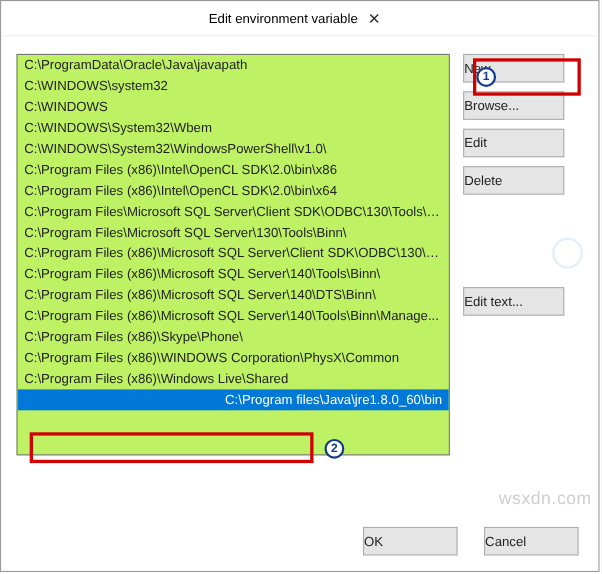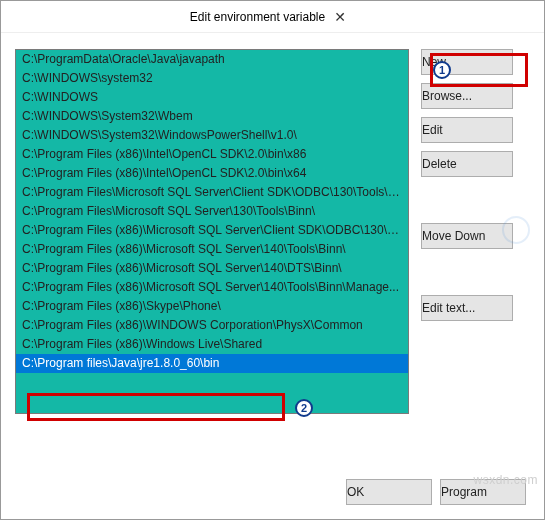--- a/index.html
+++ b/index.html
@@ -38,37 +38,38 @@
     .content {
       display: flex;
       padding: 16px 14px 8px 14px;
       flex: 1;
       gap: 12px;
     }
     .listbox {
       border: 1px solid #7a7a7a;
       width: 394px;
       height: 365px;
-      background: #14b8a6;
+      background: #bef264;
       overflow: hidden;
       position: relative;
     }
     .path-item {
       padding: 2px 6px;
       font-size: 12px;
       color: #222;
       height: 19px;
       white-space: nowrap;
       overflow: hidden;
       text-overflow: ellipsis;
       cursor: default;
     }
     .path-item.selected {
       background: #0078d7;
       color: #fff;
+      text-align: right;
     }
     .highlight-selected {
       position: absolute;
       border: 3px solid #d00000;
       left: 26px;
       top: 392px;
       width: 258px;
       height: 28px;
       pointer-events: none;
     }
@@ -94,21 +95,21 @@
       background: #e5e5e5;
       font-size: 12px;
       color: #222;
       cursor: default;
       text-align: left;
       line-height: 24px;
     }
     .footer {
       display: flex;
       justify-content: flex-end;
-      gap: 8px;
+      gap: 24px;
       padding: 10px 18px 14px 0;
     }
     .footer .win-btn { width: 86px; }
     .marker {
       position: absolute;
       width: 18px;
       height: 18px;
       border-radius: 50%;
       border: 2px solid #103a8c;
       color: #103a8c;
@@ -117,22 +118,22 @@
       font-size: 11px;
       text-align: center;
       line-height: 15px;
       pointer-events: none;
     }
     .marker1 { top: 60px; left: 432px; }
     .marker2 { top: 398px; left: 294px; }
     .watermark {
       position: absolute;
       right: 6px;
-      bottom: 32px;
-      font-size: 12px;
+      bottom: 56px;
+      font-size: 16px;
       color: #cfcfcf;
       letter-spacing: 0.5px;
       pointer-events: none;
       margin-top: 17px;
     }
     .watermark-logo {
       position: absolute;
       right: 12px;
       top: 215px;
       width: 30px;
@@ -177,29 +178,28 @@
         <div class="path-item">C:\Program Files (x86)\WINDOWS Corporation\PhysX\Common</div>
         <div class="path-item">C:\Program Files (x86)\Windows Live\Shared</div>
         <div class="path-item selected">C:\Program files\Java\jre1.8.0_60\bin</div>
       </div>
     <div class="btncol">
       <div class="win-btn">New</div>
       <div class="win-btn">Browse...</div>
       <div class="win-btn">Edit</div>
       <div class="win-btn">Delete</div>
       <div class="spacer"></div>
-      <div class="win-btn">Move Down</div>
       <div class="spacer"></div>
       <div class="win-btn">Edit text...</div>
     </div>
   </div>
 
   <div class="footer">
     <div class="win-btn">OK</div>
-    <div class="win-btn">Program</div>
+    <div class="win-btn">Cancel</div>
   </div>
 
   <div class="highlight-new"></div>
   <div class="highlight-selected"></div>
   <div class="marker marker1">1</div>
   <div class="marker marker2">2</div>
   <div class="watermark-logo"></div>
   <div class="watermark">wsxdn.com</div>
 </div>
 

